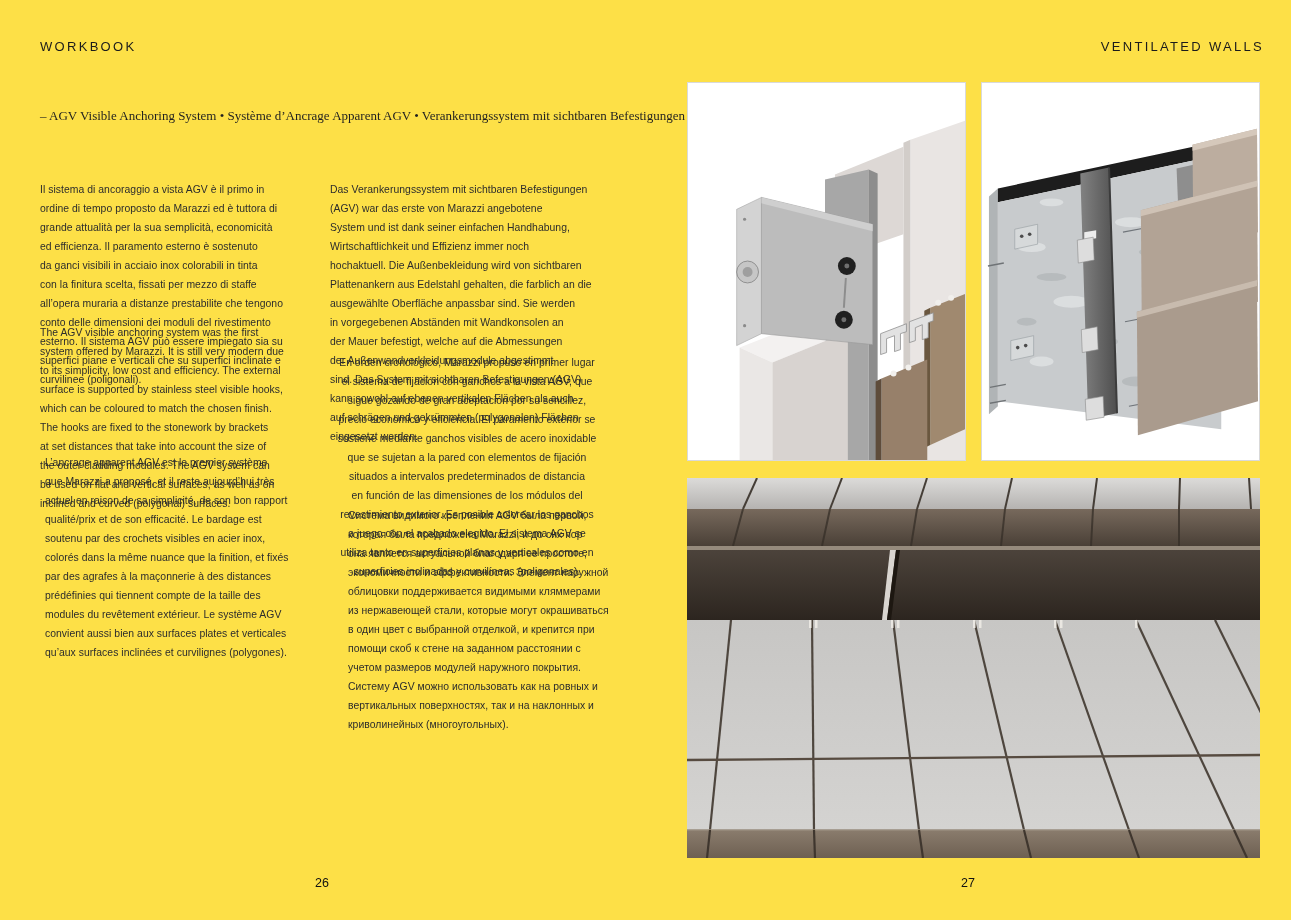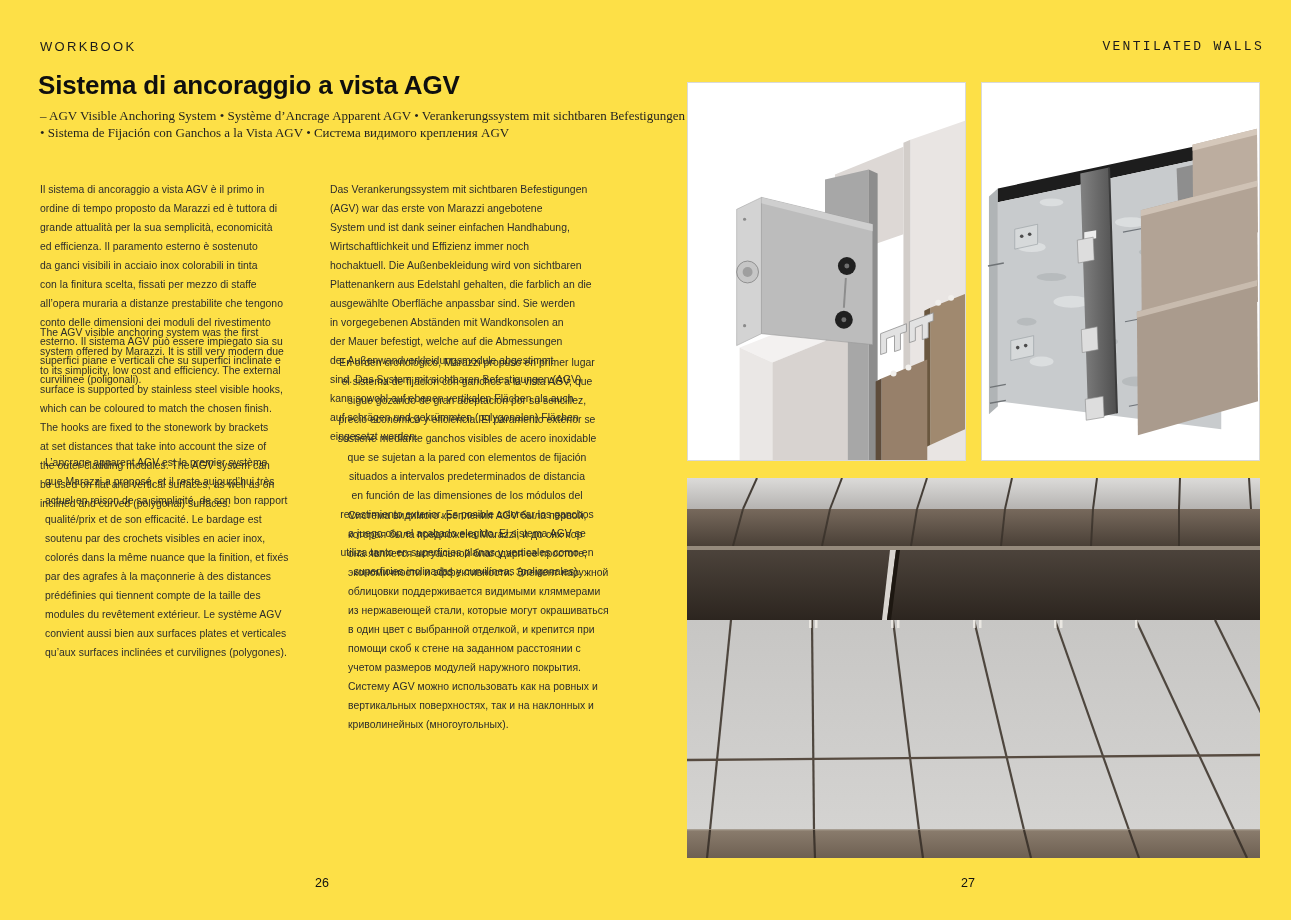--- a/index.html
+++ b/index.html
@@ -5,21 +5,21 @@
   html,body { margin:0; padding:0; background:#ffffff; }
   .page {
     position:relative; width:1291px; height:920px; background:#fde047;
     font-family:"Liberation Sans", sans-serif; color:#1c1c1c; overflow:hidden;
   }
   .hdr {
     position:absolute; top:39px; font-size:13px; letter-spacing:2.3px;
     font-weight:500; color:#1b1b1b;
   }
   #hdr-left { left:40px; }
-  #hdr-right { right:27px;font-family:Liberation Mono, monospace; }
+  #hdr-right { right:27px; }
   .title {
     position:absolute; left:38px; top:70px; font-size:26px; font-weight:bold;
     letter-spacing:-0.2px; color:#0f0f0f;
   }
   .subtitle {
     position:absolute; left:40px; top:108px;
     font-family:"Liberation Serif", serif; font-size:13px; line-height:16.5px;
     color:#1f1f1f;
   }
   .para {
@@ -48,25 +48,23 @@
   #pageno-right { left:952px; }
 </style>
 </head>
 <body>
 
 <div class="page">
 
   <div class="hdr" id="hdr-left">WORKBOOK</div>
   <div class="hdr" id="hdr-right">VENTILATED WALLS</div>
 
-  <h1 class="title" style="margin:0">Sistema di ancoraggio a vista AGV</h1>
 
   <div class="subtitle">
     <div>– AGV Visible Anchoring System  •  Système d’Ancrage Apparent AGV  •  Verankerungssystem mit sichtbaren Befestigungen AGV</div>
-    <div>•  Sistema de Fijación con Ganchos a la Vista AGV  •  Система видимого крепления AGV</div>
   </div>
 
   <div class="para" id="para-it">Il sistema di ancoraggio a vista AGV è il primo in
 ordine di tempo proposto da Marazzi ed è tuttora di
 grande attualità per la sua semplicità, economicità
 ed efficienza. Il paramento esterno è sostenuto
 da ganci visibili in acciaio inox colorabili in tinta
 con la finitura scelta, fissati per mezzo di staffe
 all’opera muraria a distanze prestabilite che tengono
 conto delle dimensioni dei moduli del rivestimento

